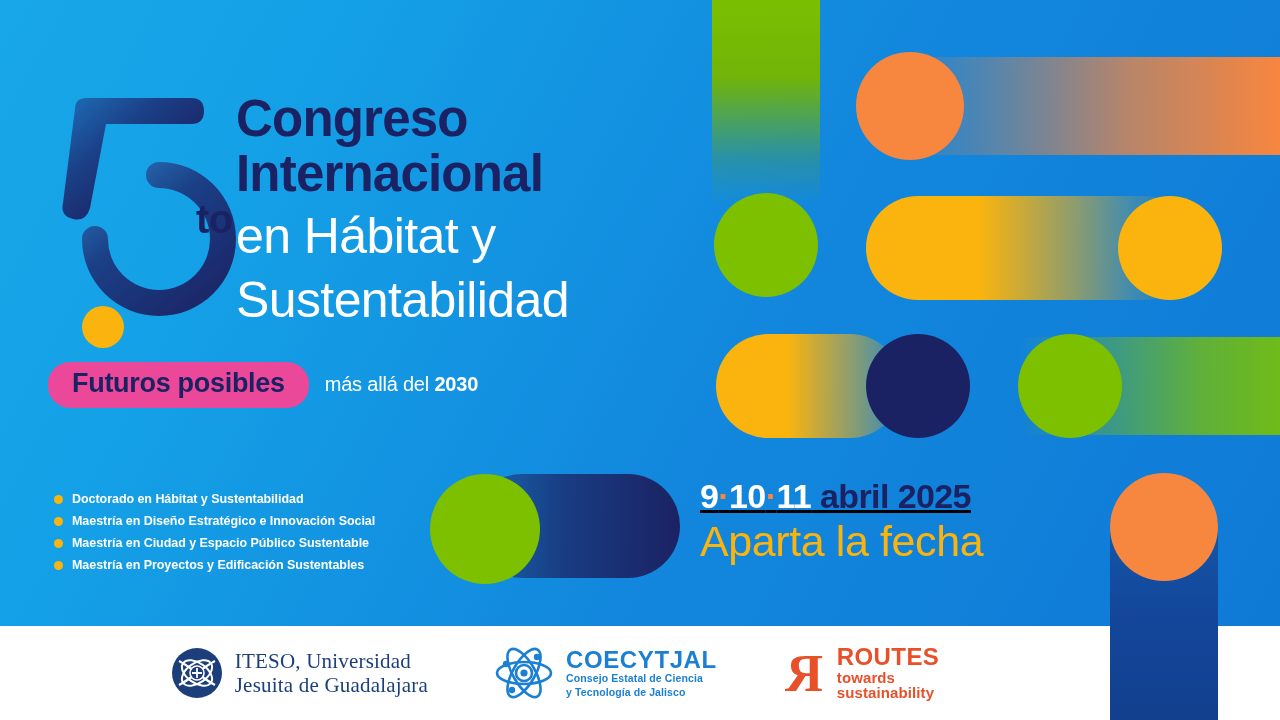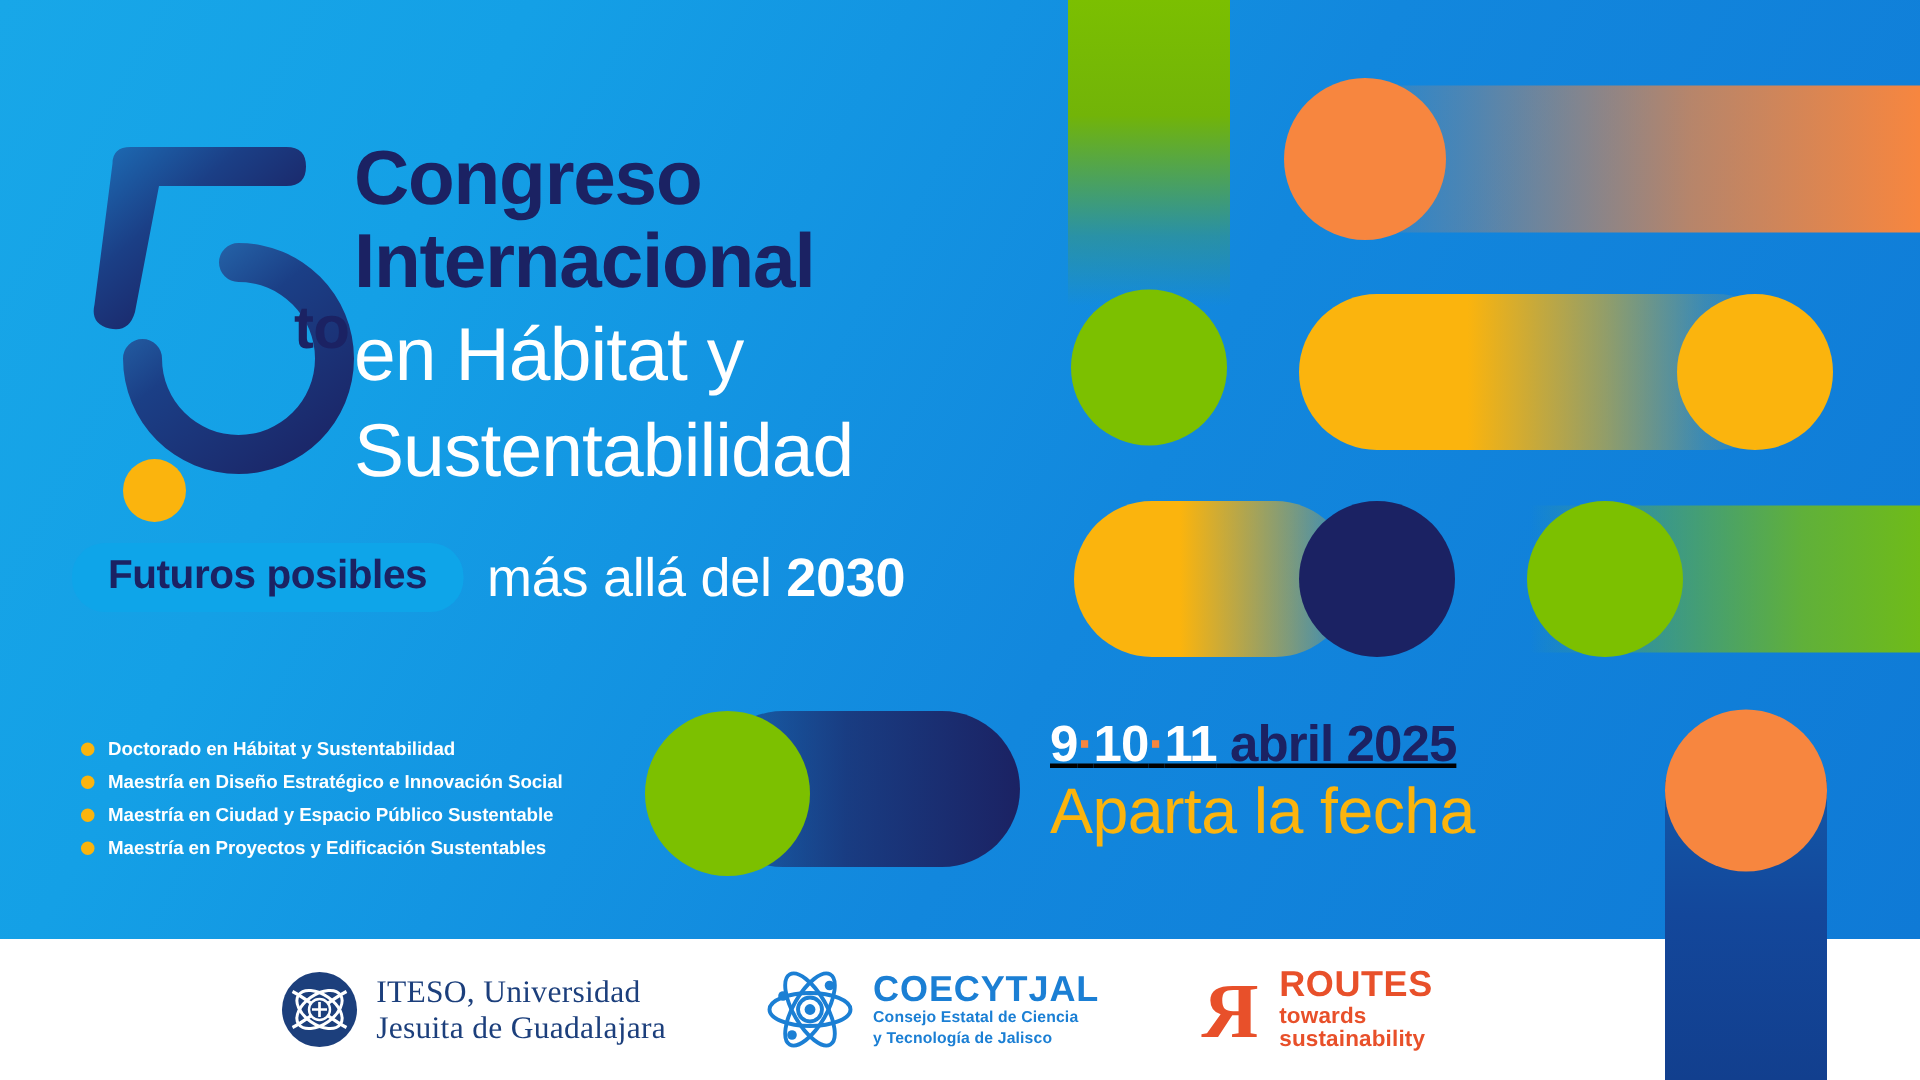--- a/index.html
+++ b/index.html
@@ -171,32 +171,32 @@
 
   
   .tagline {
     position: absolute;
     left: 48px; top: 362px;
     display: flex;
     align-items: center;
     gap: 16px;
   }
   .tag-pill {
-    background: #0ea5e9;
+    background: #ec4899;
     color: #1b2263;
     font-size: 27px;
     font-weight: 700;
     border-radius: 22px;
     padding: 7px 24px 9px 24px;
     letter-spacing: -0.3px;
     line-height: 1.1;
   }
   .tag-rest {
     color: #ffffff;
-    font-size: 36px;
+    font-size: 20px;
     font-weight: 400;
     letter-spacing: -0.2px;
   }
   .tag-rest b { font-weight: 700; }
 
   
   .programs {
     position: absolute;
     left: 54px; top: 490px;
     width: 380px;
@@ -249,21 +249,20 @@
 
   
   .logos {
     position: absolute;
     left: 0; top: 626px;
     width: 1110px; height: 94px;
     display: flex;
     align-items: center;
     justify-content: center;
     gap: 66px;
-    padding-left: 16px;
   }
   .logo { display: flex; align-items: center; gap: 12px; }
 
   .iteso-text {
     font-family: "Liberation Serif", serif;
     color: #1c3f7c;
     font-size: 21px;
     line-height: 1.16;
     letter-spacing: 0.2px;
   }

